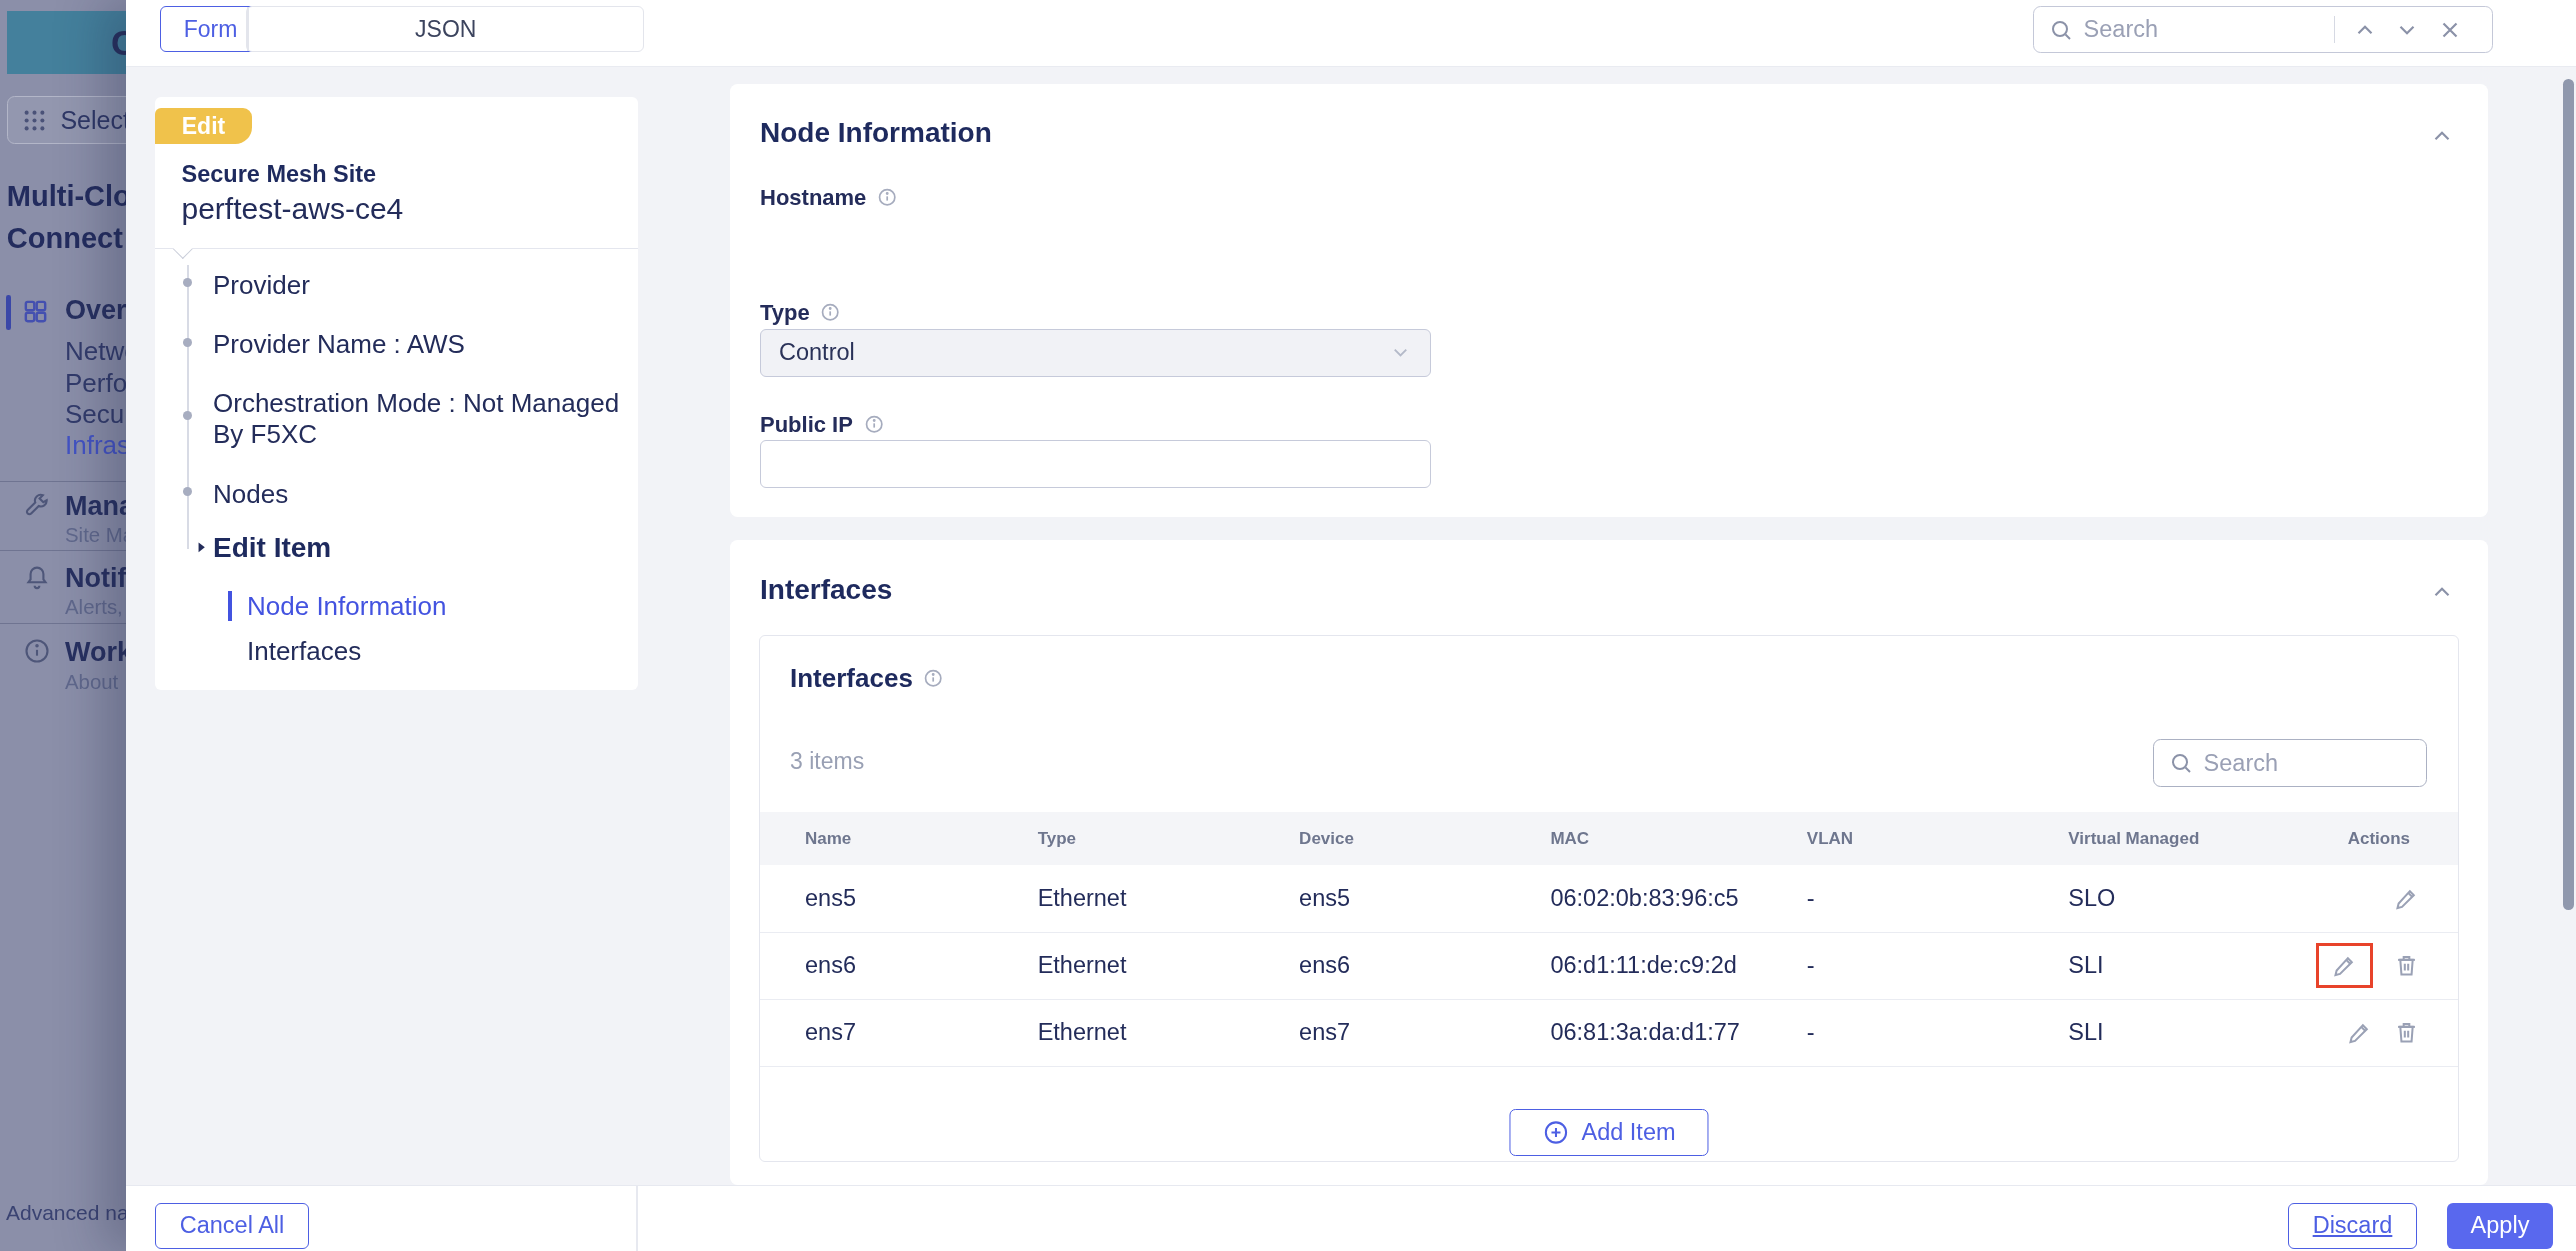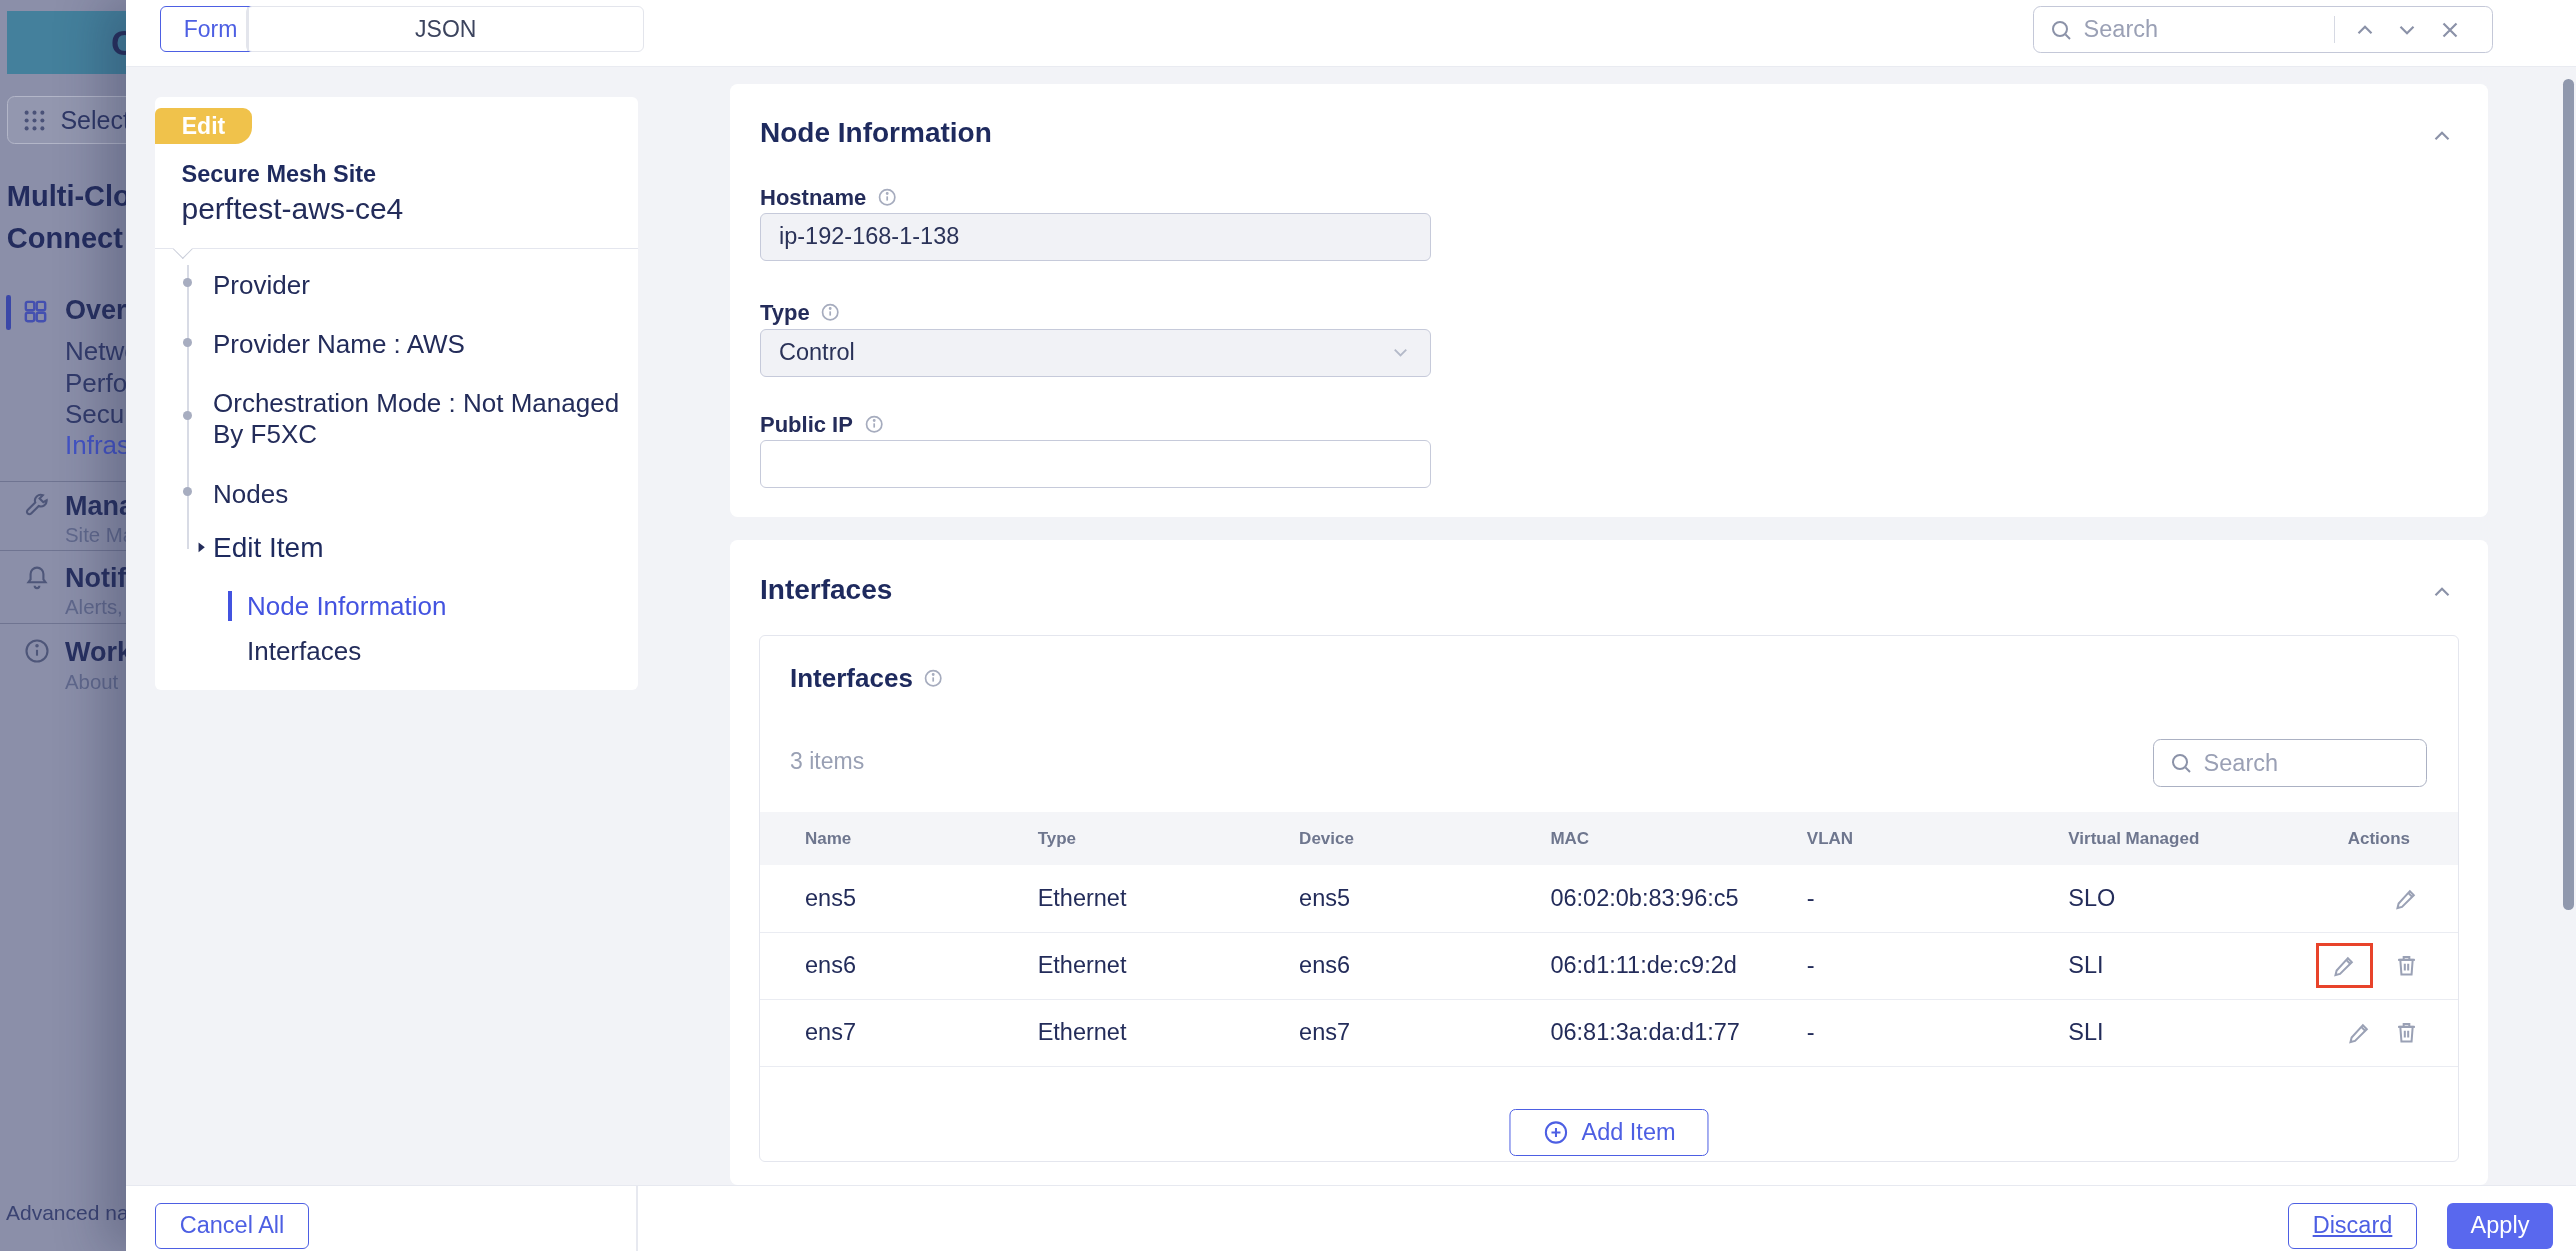--- a/index.html
+++ b/index.html
@@ -68,21 +68,21 @@
                 display:flex; align-items:center; justify-content:center; }
   .sms-type { position:absolute; left:26.5px; top:64px; font-size:23.5px; font-weight:bold; color:#1e2a5e; }
   .sms-name { position:absolute; left:26.5px; top:95px; font-size:30px; color:#232c5a; }
   .nav-hdr-divider { position:absolute; left:0; top:151px; width:483px; height:0.8px; background:#e4e6ee; }
   .hdr-notch { position:absolute; left:21px; top:145px; width:13.6px; height:13.6px; background:#fff;
                border-right:1.5px solid #c9cdd9; border-bottom:1.5px solid #c9cdd9; transform:rotate(45deg); }
   .tree-line { position:absolute; left:32px; top:168px; width:1.5px; height:284px; background:#d8dbe5; }
   .tree-dot { position:absolute; left:28px; width:9px; height:9px; border-radius:50%; background:#a7adc0; }
   .tree-item { position:absolute; left:58px; font-size:26px; color:#232c5a; line-height:31px; }
   .tree-caret { position:absolute; left:38px; top:442px; width:16.7px; height:16.7px; color:#232c5a; }
-  .edit-item { position:absolute; left:58px; top:435px; font-size:28px; font-weight:normal; color:#1e2a5e; }
+  .edit-item { position:absolute; left:58px; top:435px; font-size:28px; font-weight:bold; color:#1e2a5e; }
   .substep-bar { position:absolute; left:73px; top:494px; width:3.8px; height:30px; background:#4353e0; }
   .substep { position:absolute; left:92px; font-size:26px; }
   .substep.active { color:#4353e0; }
   .substep.idle { color:#232c5a; }
 
   
   .card { position:absolute; left:604px; width:1758px; background:#fff; border-radius:7.6px; }
   .card1 { top:16.7px; height:433px; }
   .card2 { top:473px; height:645px; }
   .card-title { position:absolute; left:30px; font-size:28px; font-weight:bold; color:#1e2a5e; }
@@ -280,21 +280,20 @@
         </svg>
 
         <div class="fld-label" style="top:101px">
           <span>Hostname</span>
           <svg class="info-ic" viewBox="0 0 24 24" fill="none" stroke="currentColor" stroke-width="2">
             <circle cx="12" cy="12" r="9"></circle>
               <path d="M12 11v5"></path>
               <circle cx="12" cy="7.6" r="0.7" fill="currentColor"></circle>
           </svg>
         </div>
-        <input class="fld-input disabled" style="top: 129px;" readonly="" value="ip-192-168-1-138">
 
         <div class="fld-label" style="top:216px">
           <span>Type</span>
           <svg class="info-ic" viewBox="0 0 24 24" fill="none" stroke="currentColor" stroke-width="2">
             <circle cx="12" cy="12" r="9"></circle>
               <path d="M12 11v5"></path>
               <circle cx="12" cy="7.6" r="0.7" fill="currentColor"></circle>
           </svg>
         </div>
         <div class="fld-select" style="top:245px">

